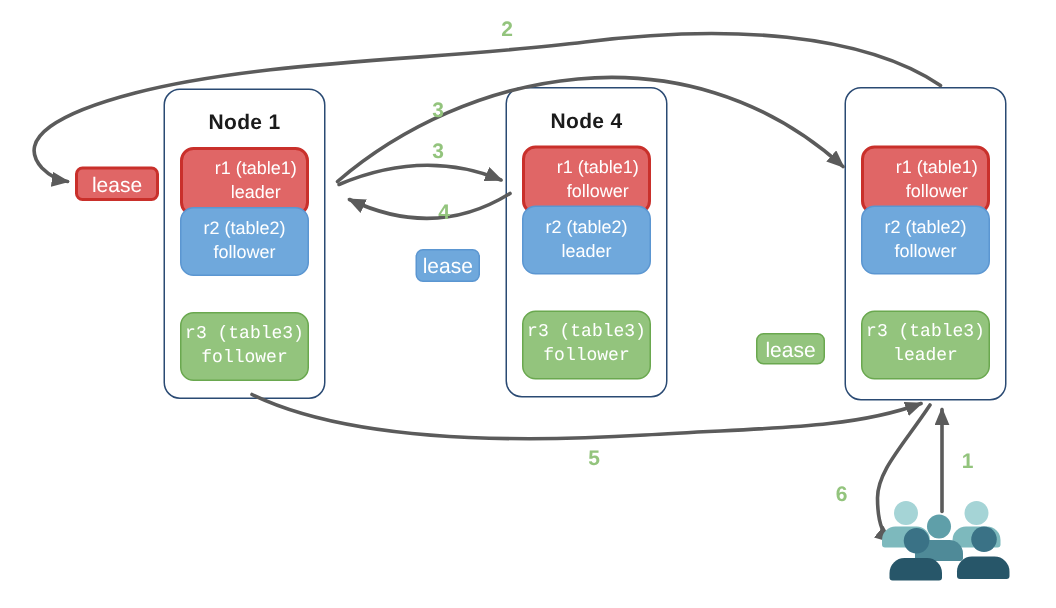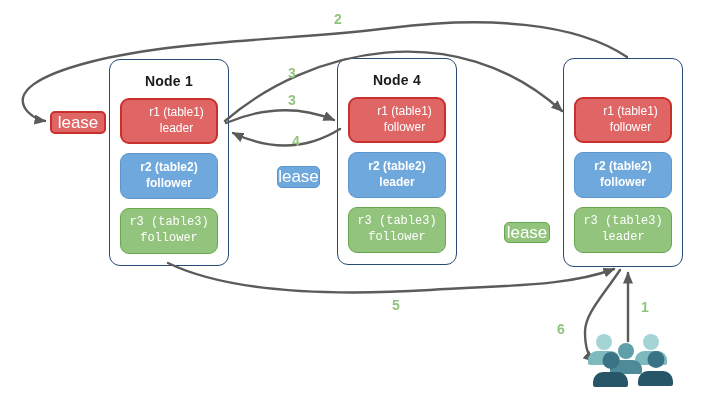--- a/index.html
+++ b/index.html
@@ -2,41 +2,41 @@
 <html style="--red-fill: #e06666; --red-border: #c9302b; --blue-fill: #6fa8dc; --blue-border: #5b96d1; --green-fill: #93c47d; --green-border: #6aa84f; --node-border: #2a4a73; --arrow: #5b5b5b; --step-green: #93c47d;"><head>
 <meta charset="utf-8">
 <style>
   html,body{margin:0;padding:0;background:#fff;}
   .stage{
     position:relative;width:704px;height:405px;background:#fff;overflow:hidden;
     font-family:"Liberation Sans","DejaVu Sans",sans-serif;
   }
   
   .node{
-    position:absolute;width:120px;height:207px;background:#fff;
+    position:absolute;width:108px;height:207px;background:#fff;
     border:1.5px solid var(--node-border,#2a4a73);border-radius:11px;
     box-sizing:border-box;z-index:1;
   }
   .node-title{
     text-align:center;margin-top:13px;font-size:14px;font-weight:bold;color:#1b1b1b;
     letter-spacing:.2px;
   }
   .replica{
     position:absolute;left:10px;right:10px;height:46px;border-radius:9px;
     display:flex;flex-direction:column;align-items:center;justify-content:center;
     color:#fff;font-size:12px;line-height:1.3;box-sizing:border-box;text-align:center;
   }
   .replica.red  {background:var(--red-fill,#e06666);border:2px solid var(--red-border,#c9302b);padding-left:15px;}
   .replica.blue {background:var(--blue-fill,#6fa8dc);border:1.5px solid var(--blue-border,#5b96d1);}
   .replica.green{background:var(--green-fill,#93c47d);border:1.5px solid var(--green-border,#6aa84f);}
-  .replica.r1{top:38px;} .replica.r2{top:93px;font-weight:bold;} .replica.r3{top:148px;font-family:Liberation Mono, monospace;}
+  .replica.r1{top:38px;} .replica.r2{top:78px;} .replica.r3{top:148px;font-family:Liberation Mono, monospace;}
   
   .lease{
     position:absolute;display:flex;align-items:center;justify-content:center;
-    color:#fff;font-size:17px;border-radius:5px;box-sizing:border-box;z-index:3;
+    color:#fff;font-size:14px;border-radius:5px;box-sizing:border-box;z-index:3;
   }
   .lease.red  {left:50px;top:111px;width:56px;height:23px;background:var(--red-fill,#e06666);border:2px solid var(--red-border,#c9302b);}
   .lease.blue {left:277px;top:166px;width:43px;height:22px;background:var(--blue-fill,#6fa8dc);border:1.5px solid var(--blue-border,#5b96d1);}
   .lease.green{left:504px;top:222px;width:46px;height:21px;background:var(--green-fill,#93c47d);border:1.5px solid var(--green-border,#6aa84f);}
   
   svg.arrows{position:absolute;left:0;top:0;z-index:2;}
   .arrow{fill:none;stroke:var(--arrow,#5b5b5b);stroke-width:2.4;stroke-linecap:round;}
   .ah{fill:var(--arrow,#5b5b5b);}
   
   .step{

